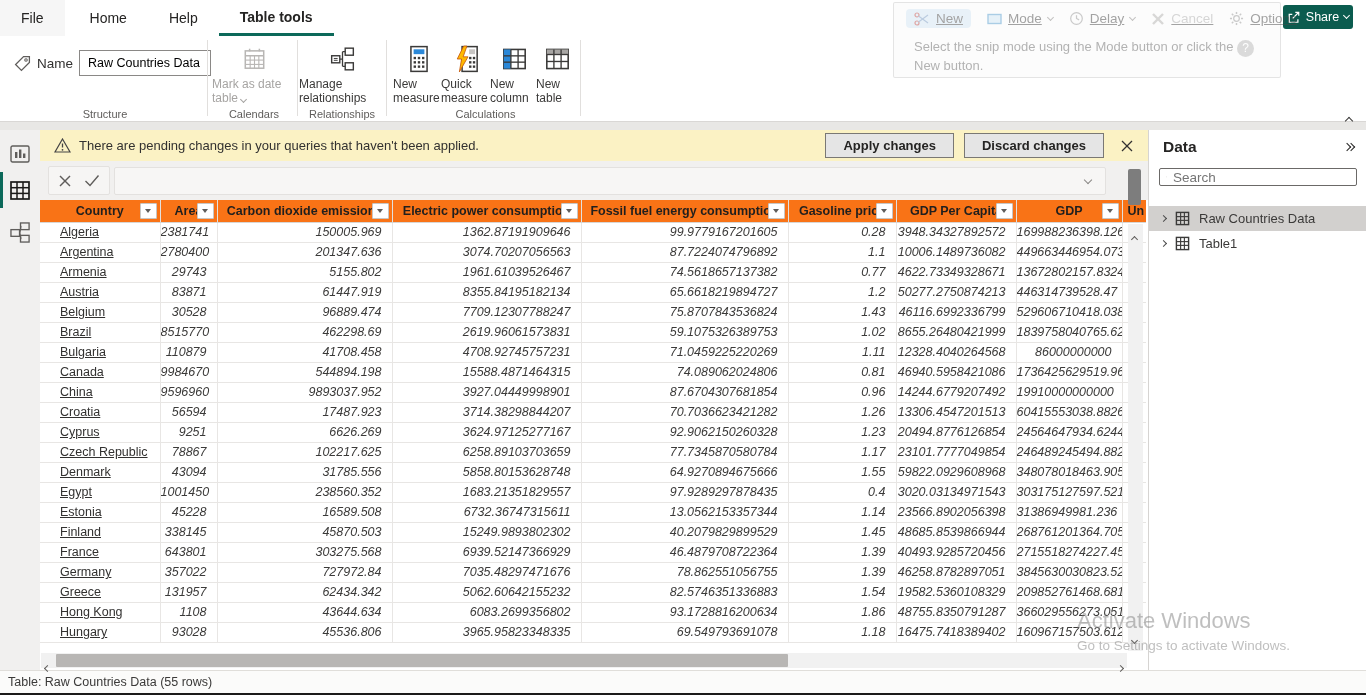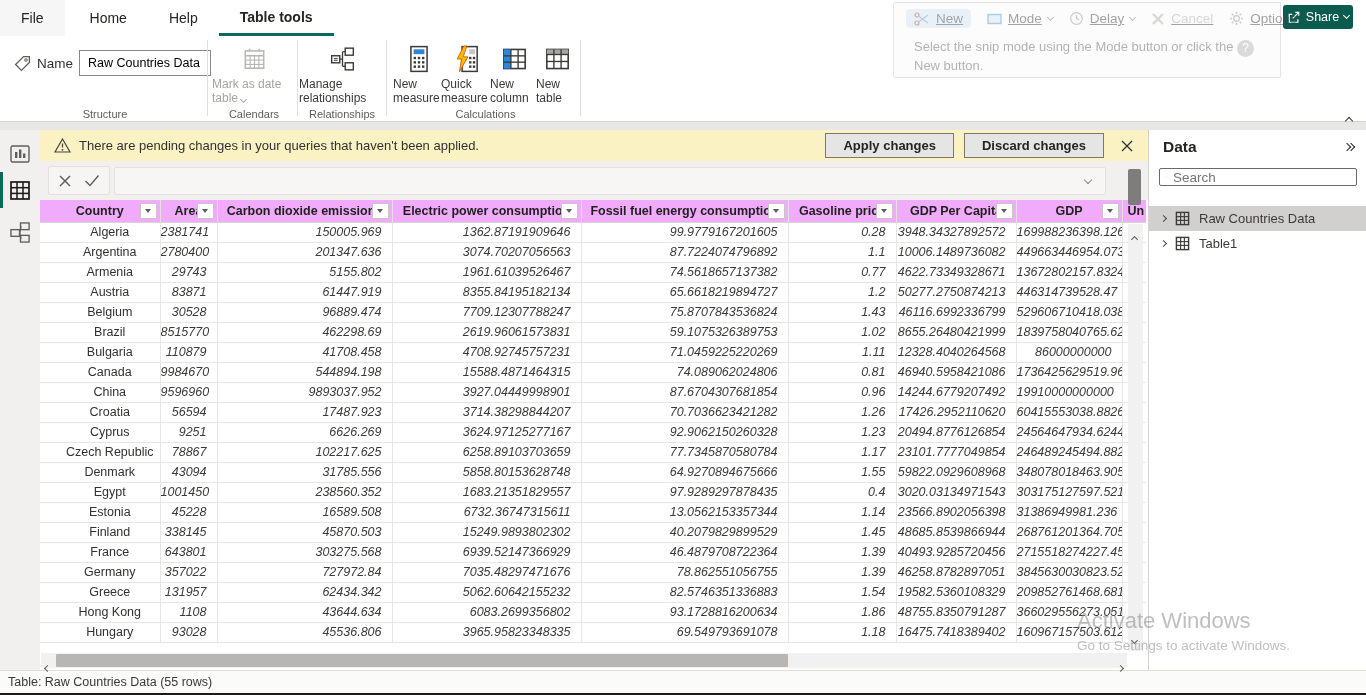--- a/index.html
+++ b/index.html
@@ -61,26 +61,26 @@
   .banner .bx { margin:0 14px 0 16px; display:flex; cursor:pointer; }
 
   
   .fbar { position:absolute; left:40px; top:161px; width:1108px; height:39px; background:#f1f0ef; }
   .fbar .xv { position:absolute; left:8px; top:5px; width:62px; height:29px; border:1px solid #e3e1df; background:#f6f5f4; border-radius:2px; display:flex; align-items:center; justify-content:center; gap:12px; }
   .fbar .finput { position:absolute; left:74px; top:6px; width:992px; height:28px; background:#f7f6f5; border:1px solid #e3e1df; border-radius:2px; display:flex; align-items:center; justify-content:flex-end; padding-right:14px; color:#8a8886; cursor:text; }
 
   
   .twrap { position:absolute; left:40px; top:200px; width:1106px; height:453px; overflow:hidden; background:#fff; }
   table.grid { border-collapse:collapse; table-layout:fixed; width:1108px; }
-  table.grid th { height:22px; background:#f0abfc; border-right:1px solid #e2e0de; border-bottom:1px solid #d8d6d4; font-size:12.5px; font-weight:700; color:#201f1e; position:relative; text-align:center; overflow:hidden; white-space:nowrap; }
+  table.grid th { height:22px; background:#f97316; border-right:1px solid #e2e0de; border-bottom:1px solid #d8d6d4; font-size:12.5px; font-weight:700; color:#201f1e; position:relative; text-align:center; overflow:hidden; white-space:nowrap; }
   table.grid th:last-child { text-align:left; padding-left:5px; }
   .filterbtn { position:absolute; right:3px; top:3px; width:17px; height:16px; background:#fff; border:1px solid #c8c6c4; border-radius:1px; display:flex; align-items:center; justify-content:center; cursor:pointer; }
   .tri { width:0; height:0; border-left:3.5px solid transparent; border-right:3.5px solid transparent; border-top:4.5px solid #5f5d5b; }
   table.grid td { height:20px; border-right:1px solid #e8e6e4; border-bottom:1px solid #e8e6e4; font-size:12.5px; overflow:hidden; white-space:nowrap; }
-  td.cname { padding-left:20px; color:#323130; text-align:center; }
+  td.cname { padding-left:20px; color:#323130; text-align:left;text-decoration:underline; }
   td.cnum { padding-right:10px; color:#3b3a39; text-align:right; font-style:italic; }
 
   
   .vscroll { position:absolute; left:1128px; top:224px; width:15px; height:427px; background:#f1f1f1; z-index:5; }
   .vscroll .arr { position:absolute; left:4px; color:#5f5d5b; }
   .mthumb { position:absolute; left:1128px; top:169px; width:13px; height:36px; background:#7d7d7d; border-radius:2px; z-index:6; }
   .hscroll { position:absolute; left:41px; top:653px; width:1086px; height:15px; background:#f1f1f1; z-index:5; }
   .hscroll .thumb { position:absolute; left:15px; top:1px; width:732px; height:13px; background:#b8b6b4; border-radius:1px; }
   .hscroll .arr { position:absolute; top:4px; color:#5f5d5b; }
 
@@ -499,21 +499,21 @@
             <td class="cnum">19910000000000</td>
             <td class="cnum"></td>
           </tr>
           <tr>
             <td class="cname">Croatia</td>
             <td class="cnum">56594</td>
             <td class="cnum">17487.923</td>
             <td class="cnum">3714.38298844207</td>
             <td class="cnum">70.7036623421282</td>
             <td class="cnum">1.26</td>
-            <td class="cnum">17426.2952110620</td>
+            <td class="cnum">13306.4547201513</td>
             <td class="cnum">60415553038.8826</td>
             <td class="cnum"></td>
           </tr>
           <tr>
             <td class="cname">Cyprus</td>
             <td class="cnum">9251</td>
             <td class="cnum">6626.269</td>
             <td class="cnum">3624.97125277167</td>
             <td class="cnum">92.9062150260328</td>
             <td class="cnum">1.23</td>

